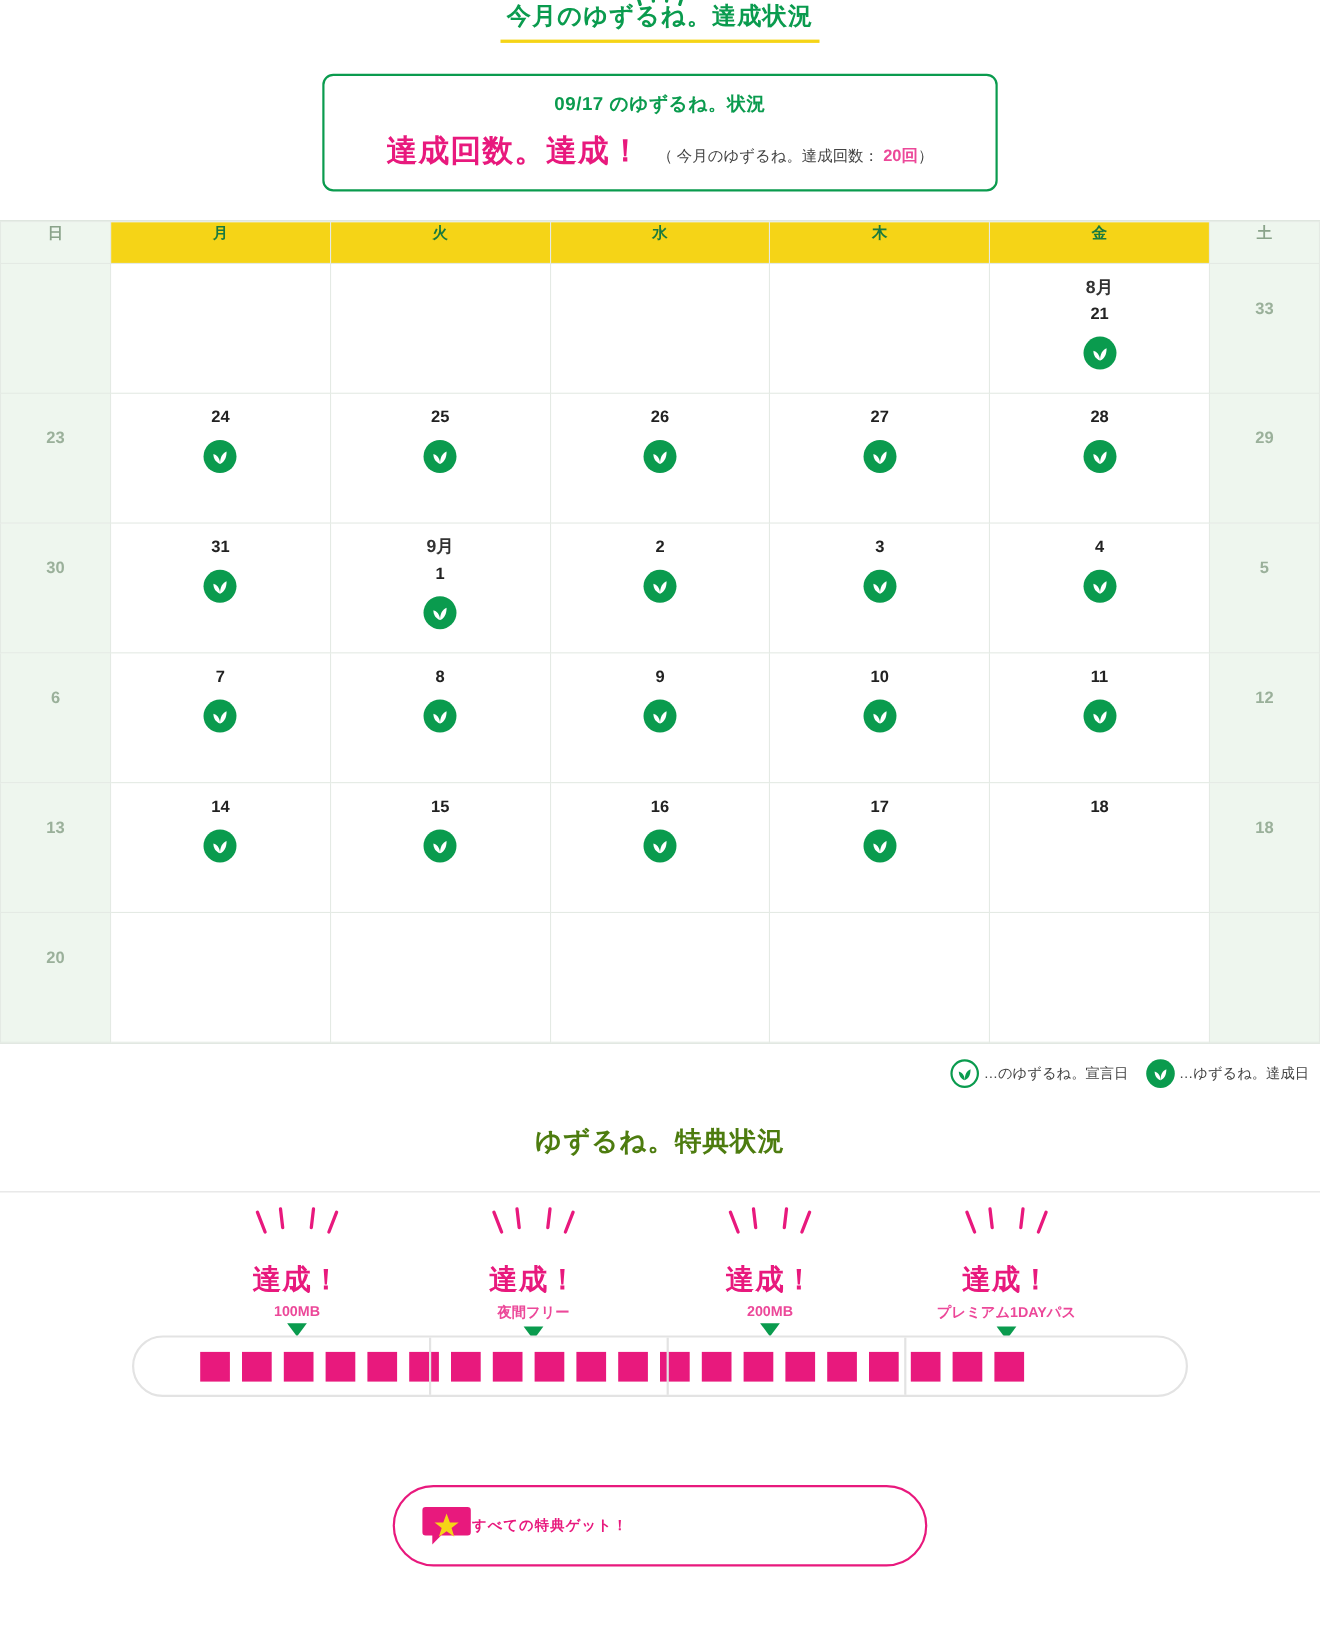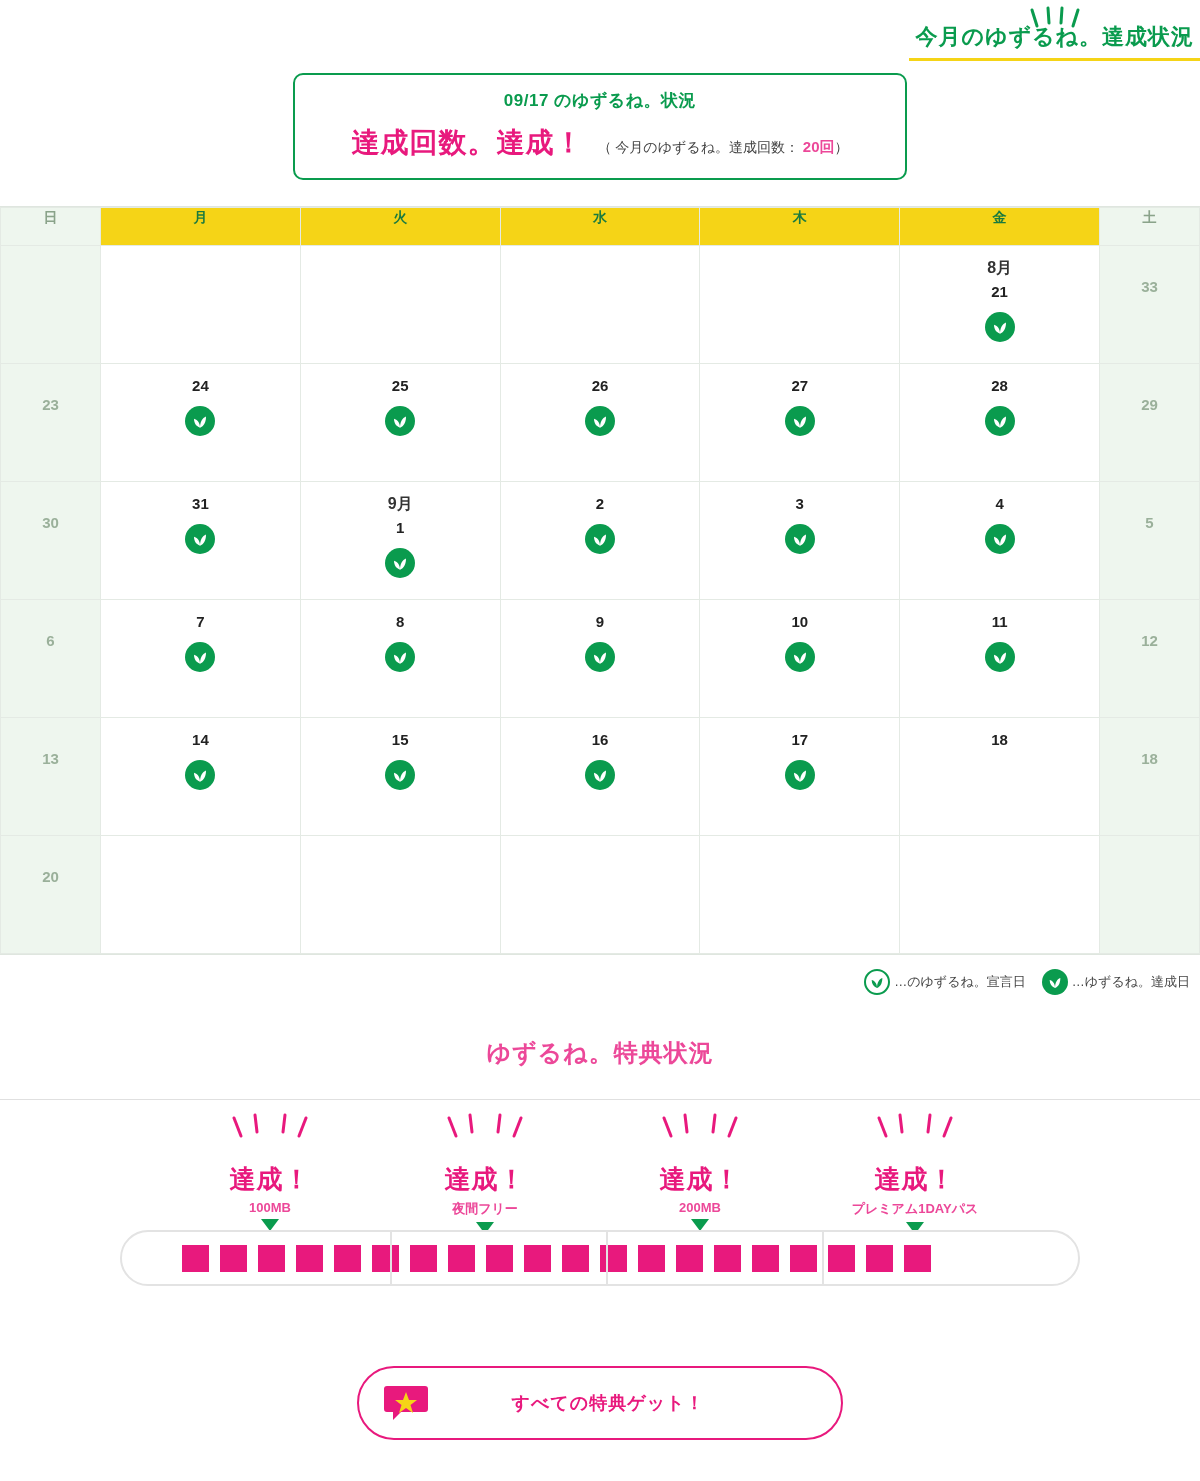--- a/index.html
+++ b/index.html
@@ -7,22 +7,21 @@
     margin: 0; padding: 0;
     width: 1200px;
     background: #ffffff;
     font-family: "Liberation Sans", sans-serif;
     color: #333;
   }
   .page { width: 1200px; position: relative; }
 
   
   .header {
-    text-align: right;
-    padding-top: 22px;
+    text-align: center;
     position: relative;
   }
   .header-title {
     display: inline-block;
     position: relative;
     font-size: 22px;
     font-weight: bold;
     color: #0a9b4e;
     letter-spacing: 1px;
     padding: 0 6px 6px 6px;
@@ -31,21 +30,21 @@
   .sparkle {
     position: absolute;
     left: 50%;
     top: -16px;
     transform: translateX(-50%);
     width: 60px;
     height: 22px;
   }
 
   
-  .status-card-wrap { display: flex; justify-content: center; margin-top: 12px; }
+  .status-card-wrap { display: flex; justify-content: center; margin-top: 28px; }
   .status-card {
     width: 614px;
     border: 2px solid #0a9b4e;
     border-radius: 10px;
     background: #fff;
     padding: 14px 10px 16px 10px;
     text-align: center;
   }
   .status-date {
     font-size: 17px;
@@ -128,23 +127,23 @@
     color: #444;
   }
   .legend-item { display: flex; align-items: center; gap: 4px; }
   .legend .badge { margin: 0; width: 26px; height: 26px; }
 
   
   .benefit-title {
     text-align: center;
     font-size: 24px;
     font-weight: bold;
-    color: #ec4899;
+    color: #4d7c0f;
     letter-spacing: 1px;
-    margin-top: 30px;
+    margin-top: 20px;
   }
   .hr { width: 1200px; height: 1px; background: #e0e0e0; margin-top: 30px; }
 
   .bar-area { position: relative; width: 1200px; height: 230px; }
   .markers { position: relative; height: 130px; }
   .marker {
     position: absolute;
     width: 200px;
     text-align: center;
     top: 12px;
@@ -211,22 +210,21 @@
     padding: 0 24px;
     cursor: pointer;
   }
   .cta-icon {
     width: 46px; height: 40px;
     position: relative;
     flex: 0 0 auto;
   }
   .cta-label {
     flex: 1;
-    text-align: center;
-    font-size: 18px;
+    font-size: 13px;
     font-weight: bold;
     color: #e8197d;
     letter-spacing: 1px;
     padding-right: 30px;
   }
 </style>
 </head>
 <body>
 
 <div class="page">

